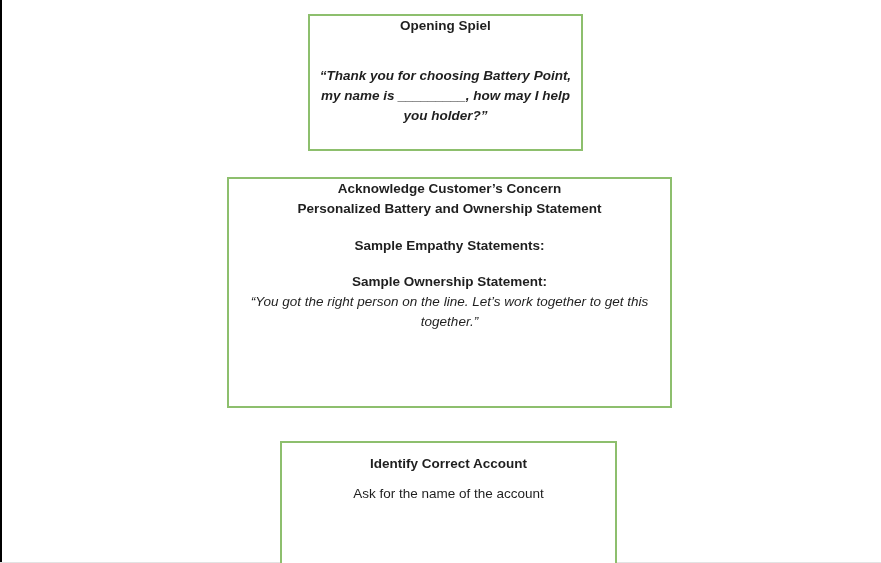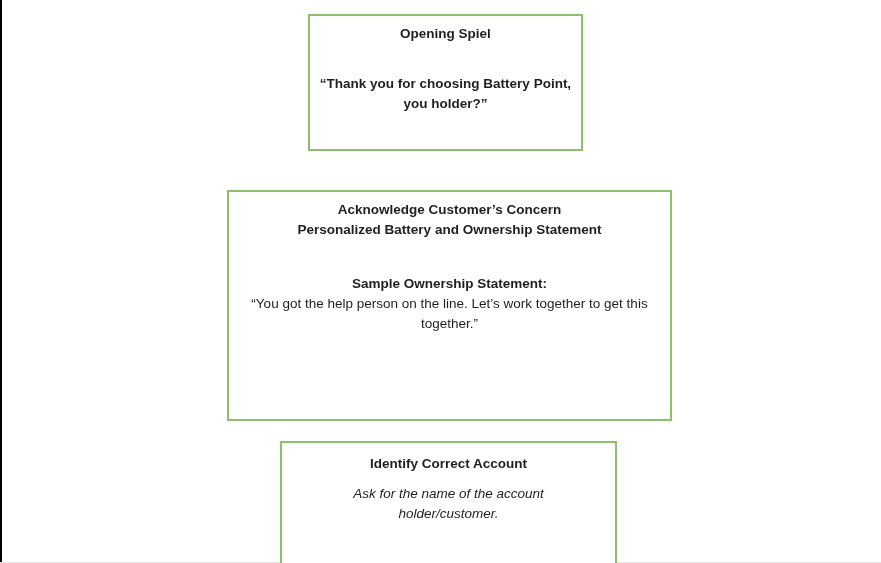--- a/index.html
+++ b/index.html
@@ -30,71 +30,71 @@
   .flow-box {
     position: absolute;
     box-sizing: border-box;
     border: 2px solid var(--box-border, #8dbf6d);
     background: #ffffff;
     text-align: center;
   }
   .box-opening {
     left: 308px; top: 14px;
     width: 275px; height: 137px;
-    padding-top: 8px;
   }
   .box-acknowledge {
-    left: 227px; top: 190px;
+    left: 227px; top: 177px;
     width: 445px; height: 231px;
-    padding-top: 8px;
+    padding-top: 0;
   }
   .box-identify {
     left: 280px; top: 441px;
     width: 337px; height: 148px;
     padding-top: 11px;
   }
   .line {
     font-size: 13.5px;
     line-height: 20px;
     white-space: nowrap;
   }
   .bold   { font-weight: bold; }
-  .italic { }
+  .italic { font-style: italic; }
   .quote-block-opening { margin-top: 30px; }
   .section-empathy     { margin-top: 17px; }
-  .section-ownership   { margin-top: 34px; }
-  .body-block-identify { margin-top: 10px; font-style: italic; }
+  .section-ownership   { margin-top: 16px; }
+  .body-block-identify { margin-top: 10px; }
 </style>
 </head>
 <body style="background: rgb(255, 255, 255);">
 
 <div class="page-left-edge"></div>
 <div class="page-bottom-edge"></div>
 
 <div class="flow-box box-opening">
   <div class="line bold">Opening Spiel</div>
   <div class="quote-block-opening">
     <div class="line bold italic">“Thank you for choosing Battery Point,</div>
+    <div class="line bold italic">my name is _________, how may I help</div>
     <div class="line bold italic">you holder?”</div>
   </div>
 </div>
 
 <div class="flow-box box-acknowledge">
   <div class="line bold">Acknowledge Customer’s Concern</div>
   <div class="line bold">Personalized Battery and Ownership Statement</div>
 
   <div class="section-empathy">
+    <div class="line bold">Sample Empathy Statements:</div>
   </div>
 
   <div class="section-ownership">
     <div class="line bold">Sample Ownership Statement:</div>
-    <div class="line italic">“You got the help person on the line. Let’s work together to get this</div>
+    <div class="line italic">“You got the right person on the line. Let’s work together to get this</div>
     <div class="line italic">together.”</div>
   </div>
 </div>
 
 <div class="flow-box box-identify">
   <div class="line bold">Identify Correct Account</div>
   <div class="body-block-identify">
     <div class="line">Ask for the name of the account</div>
-    <div class="line">holder/customer.</div>
   </div>
 </div>
 
 </body></html>

